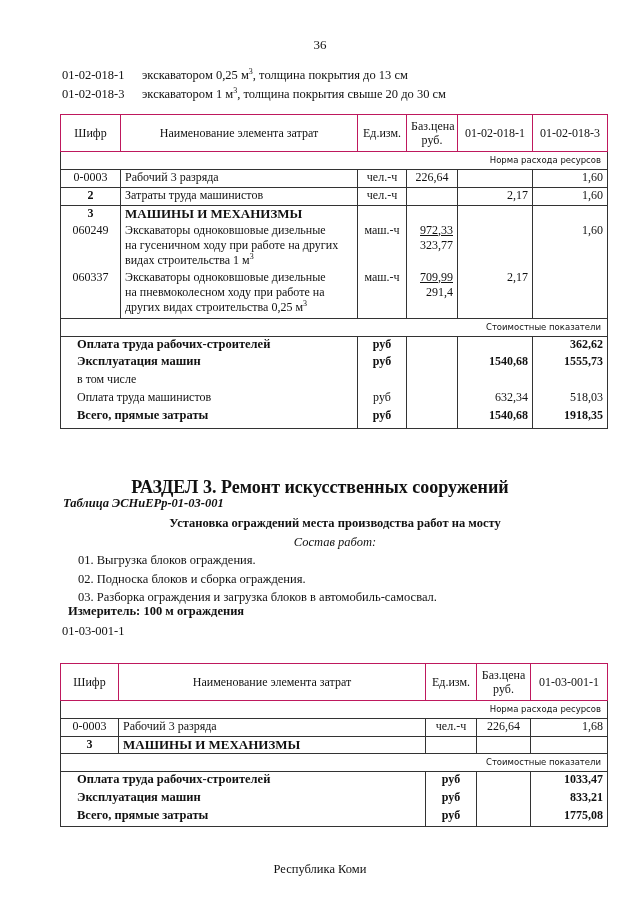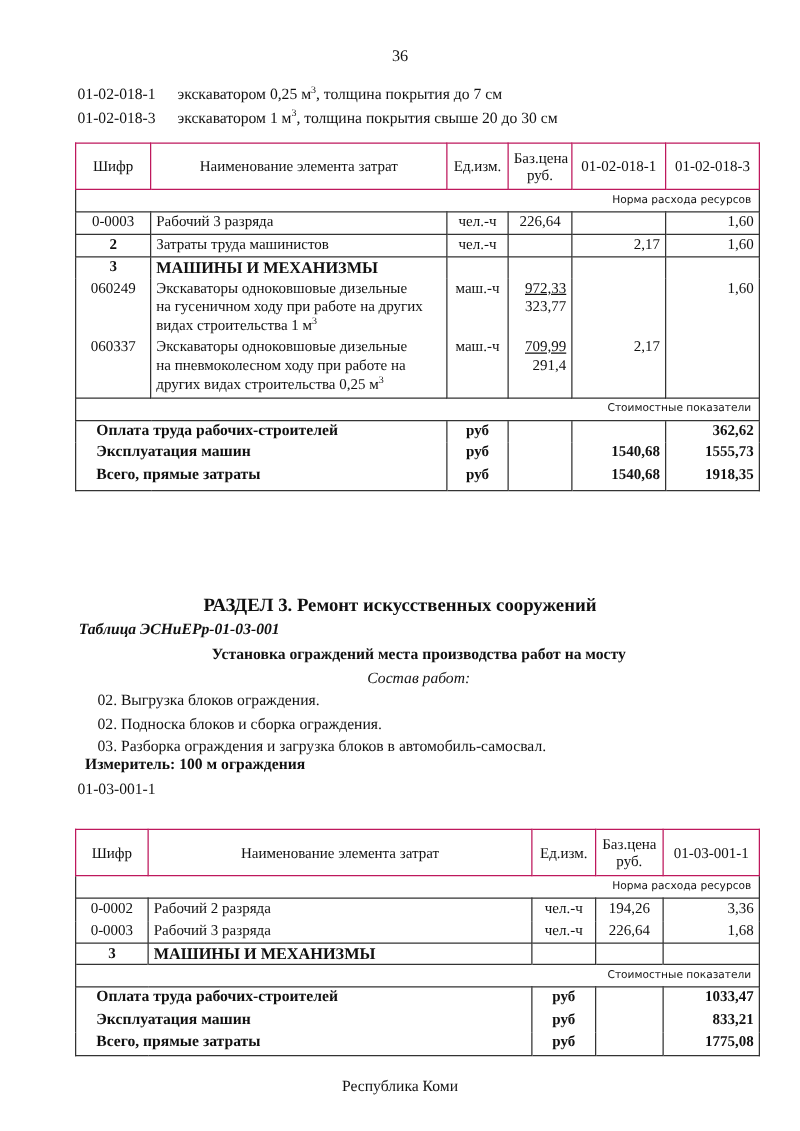--- a/index.html
+++ b/index.html
@@ -18,38 +18,38 @@
   table.grid tr.rb td { border-bottom: 1px solid #333; }
   .c { text-align: center; }
   .r { text-align: right; }
   .b { font-weight: bold; }
   .u { text-decoration: underline; }
   table.grid tr.sum td { border-left: none; border-right: none; }
   table.grid tr.sum td.vl { border-left: 1px solid #333; }
   table.grid tr.sum td.vr { border-right: 1px solid #333; }
   table.grid tr.last td { border-bottom: 1px solid #333; }
 
-  .section-title { left: 0; width: 640px; text-align: center; top: 477px; font-size: 15px; font-weight: bold; }
+  .section-title { left: 0; width: 640px; text-align: center; top: 477px; font-size: 18px; font-weight: bold; }
   .table-title { left: 63px; top: 496px; font-size: 12.5px; font-weight: bold; font-style: italic; }
   .sub-title { left: 0; width: 640px; text-align: center; top: 516px; font-size: 12.5px; font-weight: bold; padding-left: 30px; box-sizing: border-box; }
   .work-title { left: 0; width: 640px; text-align: center; top: 535px; font-size: 12.5px; font-style: italic; padding-left: 30px; box-sizing: border-box; }
   .work-item { left: 78px; font-size: 12.5px; }
   .meter { left: 68px; top: 604px; font-size: 12.5px; font-weight: bold; }
   .desc { left: 62px; top: 624px; font-size: 12.5px; width: 545px; }
   .desc .code { position: absolute; left: 0; top: 0; }
   .desc .text { margin-left: 78px; line-height: 16px; }
   .footer { left: 0; width: 640px; text-align: center; top: 862px; font-size: 12.5px; }
 </style>
 </head>
 <body>
 
 <div class="abs page-num">36</div>
 
 <div class="abs code-line" style="top:68px;">
-  <span class="code">01-02-018-1</span><span><span>экскаватором 0,25 м</span><sup>3</sup><span>, толщина покрытия до 7 см</span></span>
+  <span class="code">01-02-018-1</span><span><span>экскаватором 0,25 м</span><sup>3</sup><span>, толщина покрытия до 13 см</span></span>
 </div>
 <div class="abs code-line" style="top:87px;">
   <span class="code">01-02-018-3</span><span><span>экскаватором 1 м</span><sup>3</sup><span>, толщина покрытия свыше 20 до 30 см</span></span>
 </div>
 
 <table class="grid" style="left:60px; top:114px; width:547px;">
   <colgroup>
     <col style="width:60px">
       <col style="width:237px">
       <col style="width:49px">
@@ -119,35 +119,49 @@
     <td class="vl b r"></td>
     <td class="vl vr b r">362,62</td>
   </tr>
   <tr class="sum" style="height:18px;">
     <td colspan="2" class="vl b" style="padding-left:16px; font-size:12.5px;">Эксплуатация машин</td>
     <td class="vl b c">руб</td>
     <td class="vl"></td>
     <td class="vl b r">1540,68</td>
     <td class="vl vr b r">1555,73</td>
   </tr>
+  <tr class="sum" style="height:18px;">
+    <td colspan="2" class="vl" style="padding-left:16px;">в том числе</td>
+    <td class="vl c"></td>
+    <td class="vl"></td>
+    <td class="vl r"></td>
+    <td class="vl vr r"></td>
+  </tr>
+  <tr class="sum" style="height:18px;">
+    <td colspan="2" class="vl" style="padding-left:16px;">Оплата труда машинистов</td>
+    <td class="vl c">руб</td>
+    <td class="vl"></td>
+    <td class="vl r">632,34</td>
+    <td class="vl vr r">518,03</td>
+  </tr>
   <tr class="sum last" style="height:20px;">
     <td colspan="2" class="vl b" style="padding-left:16px; font-size:12.5px;">Всего, прямые затраты</td>
     <td class="vl b c">руб</td>
     <td class="vl"></td>
     <td class="vl b r">1540,68</td>
     <td class="vl vr b r">1918,35</td>
   </tr>
 </tbody>
   </table>
 
 <div class="abs section-title">РАЗДЕЛ  3.  Ремонт искусственных сооружений</div>
 <div class="abs table-title">Таблица  ЭСНиЕРр-01-03-001</div>
 <div class="abs sub-title">Установка ограждений места производства работ на мосту</div>
 <div class="abs work-title">Состав работ:</div>
-<div class="abs work-item" style="top:553px;">02. Выгрузка блоков ограждения.</div>
+<div class="abs work-item" style="top:553px;">01. Выгрузка блоков ограждения.</div>
 <div class="abs work-item" style="top:572px;">02. Подноска блоков и сборка ограждения.</div>
 <div class="abs work-item" style="top:590px;">03. Разборка ограждения и загрузка блоков в автомобиль-самосвал.</div>
 <div class="abs meter">Измеритель: 100 м ограждения</div>
 <div class="abs desc">
   <span class="code">01-03-001-1</span>
 </div>
 
 <table class="grid" style="left:60px; top:663px; width:547px;">
   <colgroup>
     <col style="width:58px">
@@ -160,27 +174,20 @@
       <tr class="hdr">
     <td>Шифр</td>
     <td>Наименование элемента затрат</td>
     <td>Ед.изм.</td>
     <td><span>Баз.цена</span><br><span>руб.</span></td>
     <td>01-03-001-1</td>
   </tr>
   <tr class="band">
     <td colspan="5">Норма расхода ресурсов</td>
   </tr>
-  <tr style="height:18px;">
-    <td class="c">0-0002</td>
-    <td>Рабочий 2 разряда</td>
-    <td class="c">чел.-ч</td>
-    <td class="c">194,26</td>
-    <td class="r">3,36</td>
-  </tr>
   <tr class="rb" style="height:18px;">
     <td class="c">0-0003</td>
     <td>Рабочий 3 разряда</td>
     <td class="c">чел.-ч</td>
     <td class="c">226,64</td>
     <td class="r">1,68</td>
   </tr>
   <tr style="height:17px;">
     <td class="c b">3</td>
     <td class="b" style="font-size:13px;">МАШИНЫ И МЕХАНИЗМЫ</td>

